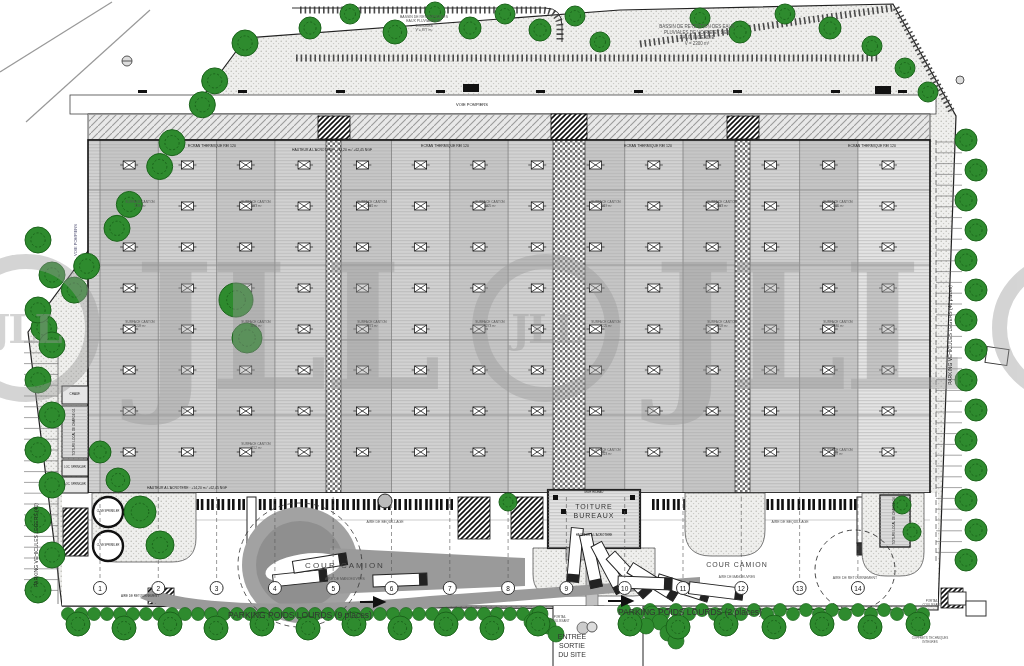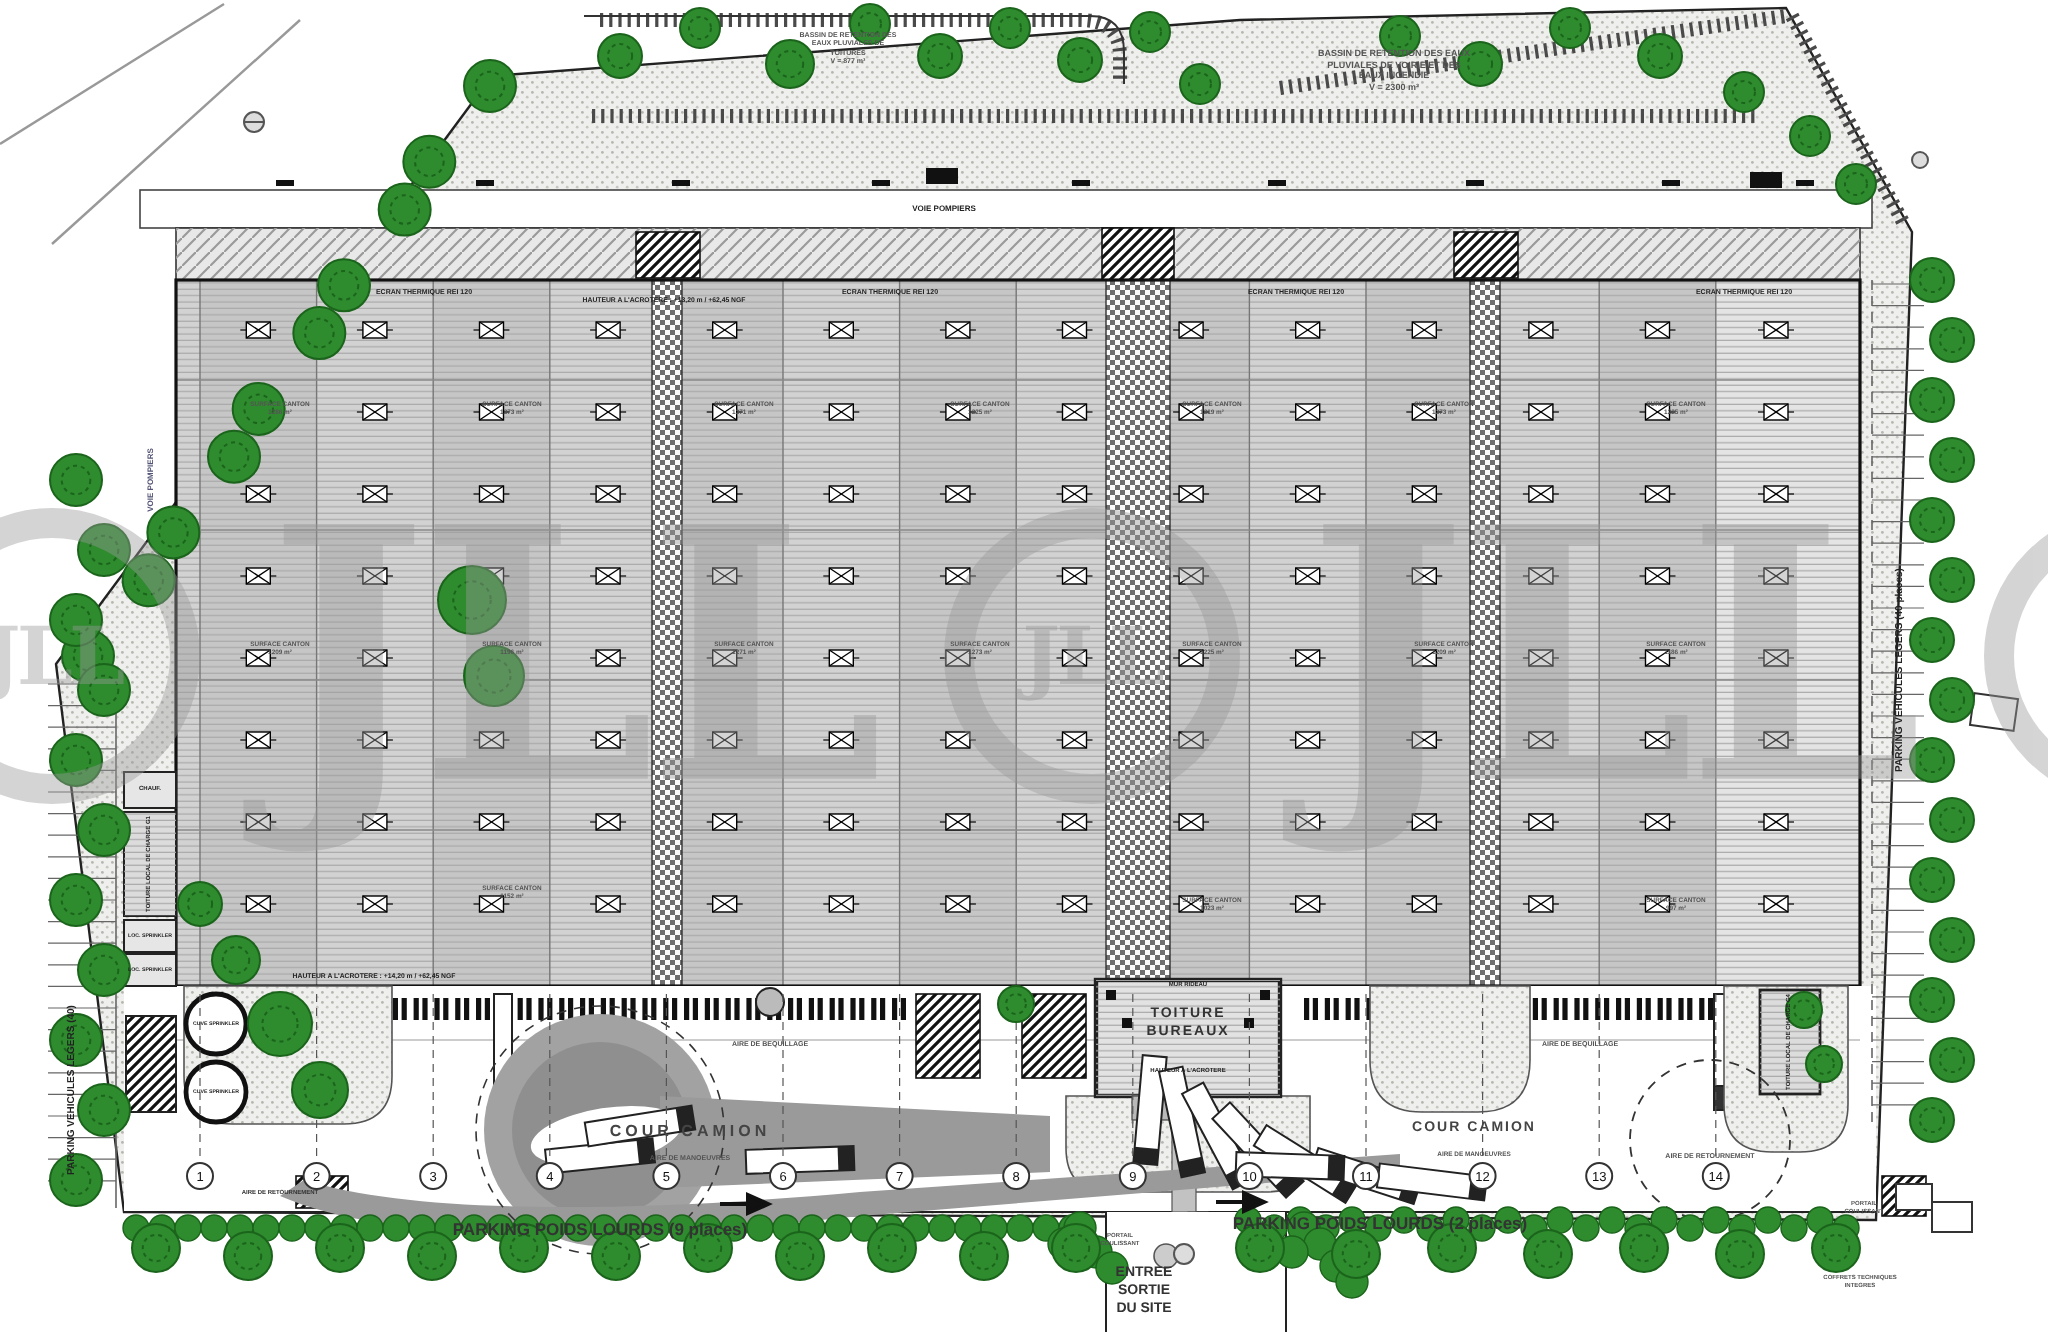--- a/index.html
+++ b/index.html
@@ -1,19 +1,19 @@
 <!DOCTYPE html>
 <html><head>
 <meta charset="utf-8">
 <style>
   html,body{margin:0;padding:0;background:#fff;}
   #plan{position:relative;width:1024px;height:666px;background:#fff;overflow:hidden;
         font-family:"Liberation Sans",sans-serif;}
   #scene{position:absolute;left:0;top:0;}
-  #labels{position:absolute;left:0;top:0;width:1024px;height:666px;pointer-events:none;font-weight:bold;}
+  #labels{position:absolute;left:0;top:0;width:1024px;height:666px;pointer-events:none;}
   .lbl{position:absolute;transform:translate(-50%,-50%);color:#222;white-space:nowrap;
        text-align:center;line-height:1.25;}
   .lbl span{display:block;}
   .vert{transform:translate(-50%,-50%) rotate(-90deg);}
   .gray{color:#555;}
   .ls2{letter-spacing:2px;}
   .ls1{letter-spacing:1px;}
   
   #wm{position:absolute;left:-48px;top:244px;display:flex;align-items:center;gap:34px;
       opacity:0.42;color:#9a9a9a;pointer-events:none;}

